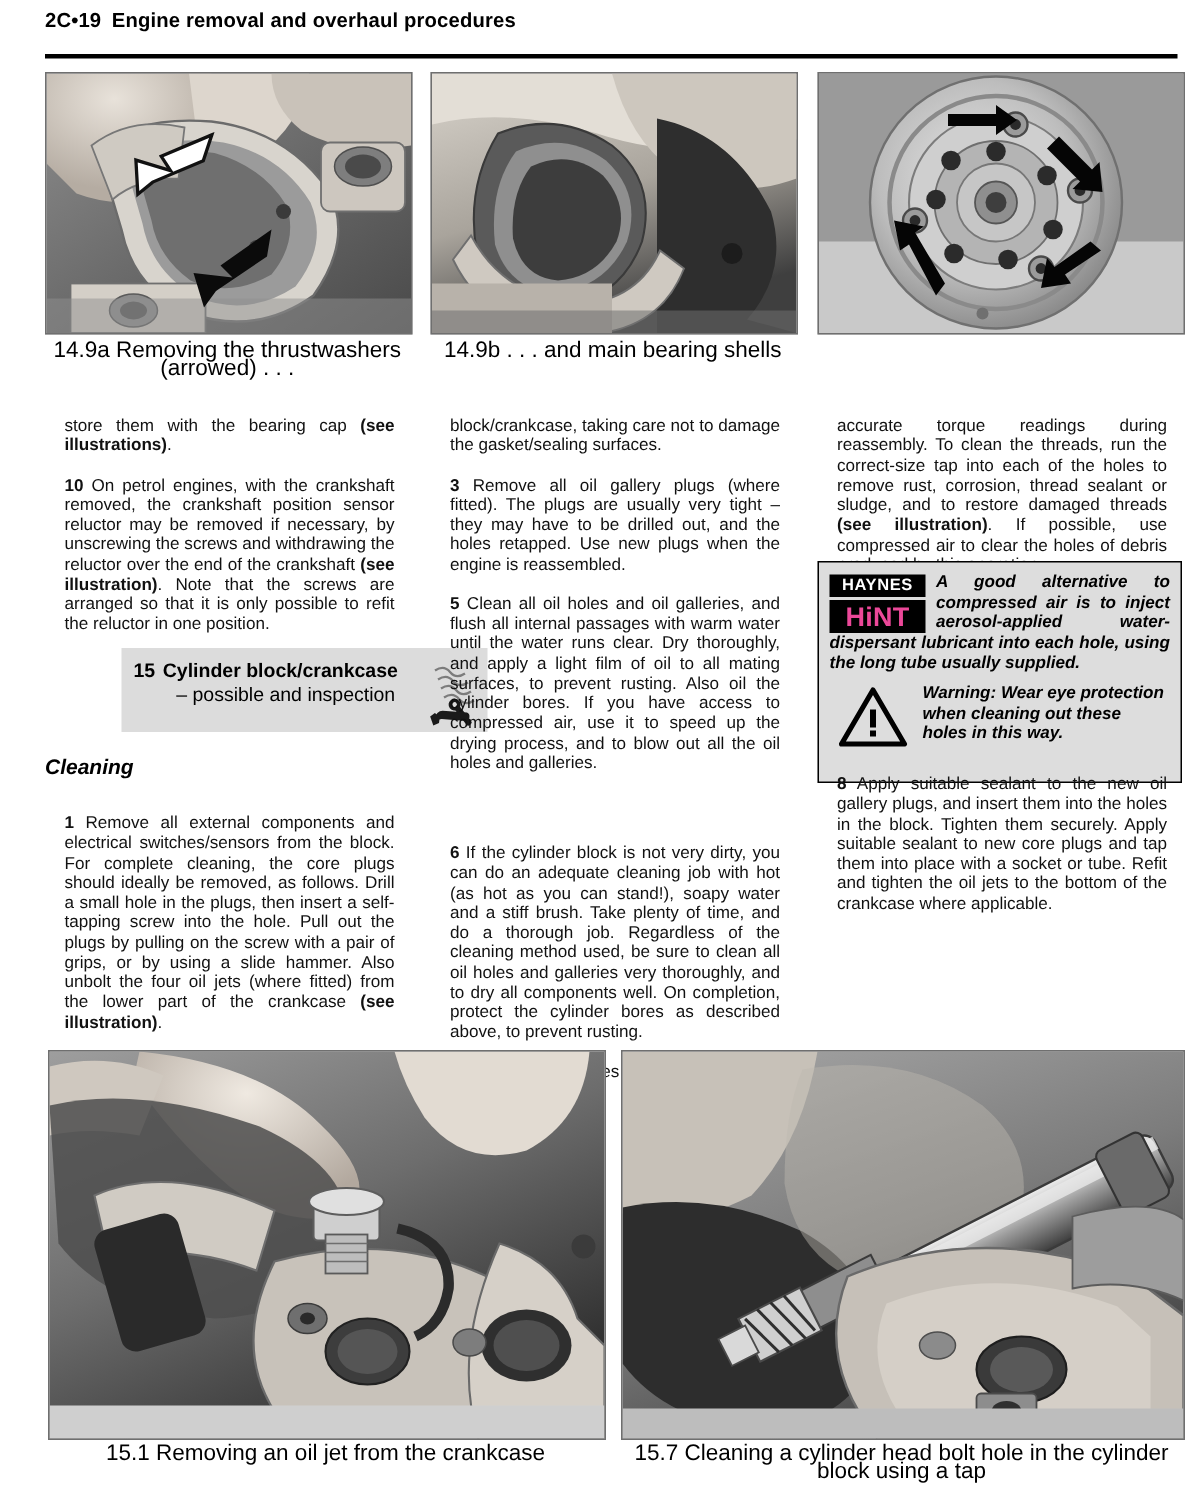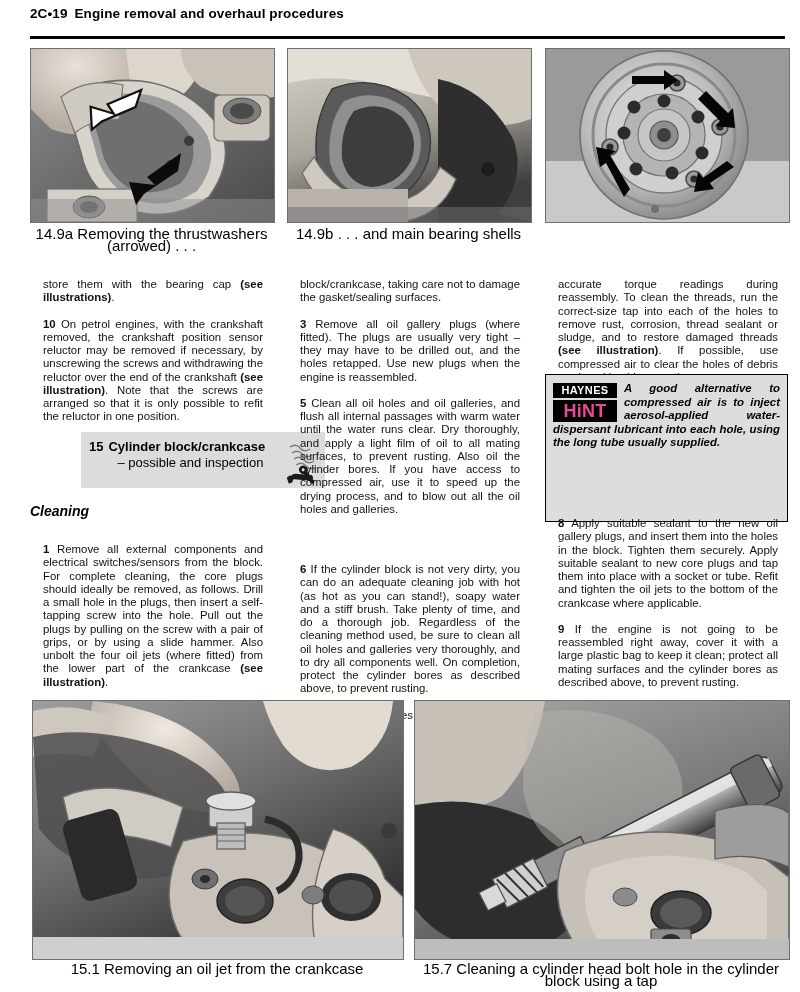--- a/index.html
+++ b/index.html
@@ -378,25 +378,32 @@
   <div class="col" style="left:545px; top:265px;">
     <p>accurate torque readings during reassembly. To clean the threads, run the correct-size tap into each of the holes to remove rust, corrosion, thread sealant or sludge, and to restore damaged threads <span class="bold">(see illustration)</span>. If possible, use compressed air to clear the holes of debris produced by this operation.</p>
   </div>
 
   <div class="hint-box" style="left:545px; top:374px; width:243px; height:148px;">
     <div class="hint-logo">
       <div class="hl-top">HAYNES</div>
       <div class="hl-bot">HiNT</div>
     </div>
     <div class="hint-text">A good alternative to compressed air is to inject aerosol-applied water-dispersant lubricant into each hole, using the long tube usually supplied.</div>
+    <div class="hint-warn">
+      <svg class="tri" viewBox="0 0 46 40">
+        <path d="M23 2 L44 38 L2 38 Z" fill="none" stroke="#000" stroke-width="3.4" stroke-linejoin="round"></path>
+        <rect x="21" y="15" width="4" height="12" fill="#000"></rect>
+        <rect x="21" y="29" width="4" height="4" fill="#000"></rect>
+      </svg>
+      <div class="wtext">Warning: Wear eye protection when cleaning out these holes in this way.</div>
+    </div>
   </div>
 
   <div class="col" style="left:545px; top:504px;">
     <p><span class="num">8</span> Apply suitable sealant to the new oil gallery plugs, and insert them into the holes in the block. Tighten them securely. Apply suitable sealant to new core plugs and tap them into place with a socket or tube. Refit and tighten the oil jets to the bottom of the crankcase where applicable.</p>
-    <p><span class="num">9</span> If the engine is not going to be reassembled right away, cover it with a large plastic bag to keep it clean; protect all mating surfaces and the cylinder bores as described above, to prevent rusting.</p>
   </div>
 
   <div class="photo" style="left:32px; top:700px; width:370px; height:258px;">
     <svg viewBox="0 0 370 258" preserveAspectRatio="none">
       <defs>
         <linearGradient id="g3" x1="0" y1="0" x2="0.6" y2="1">
           <stop offset="0%" stop-color="#9e9e9e"></stop>
             <stop offset="50%" stop-color="#6d6d6d"></stop>
             <stop offset="100%" stop-color="#2f2f2f"></stop>
         </linearGradient>

